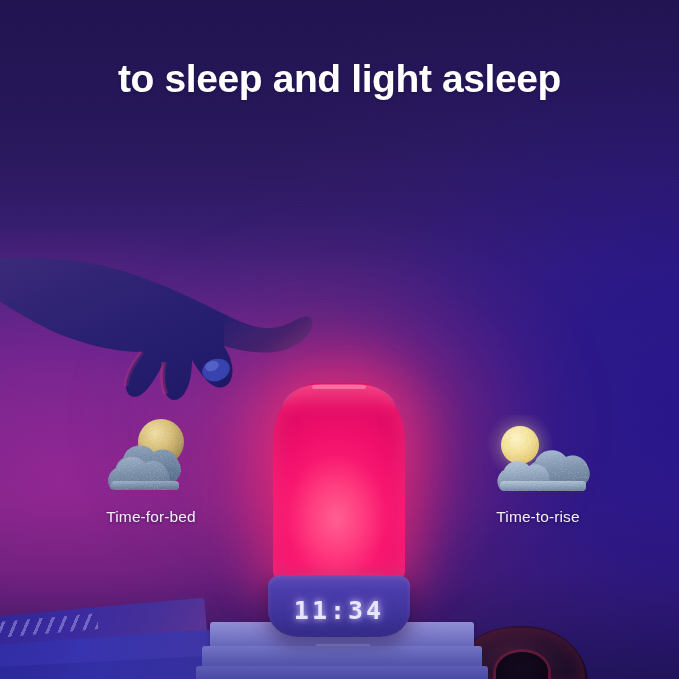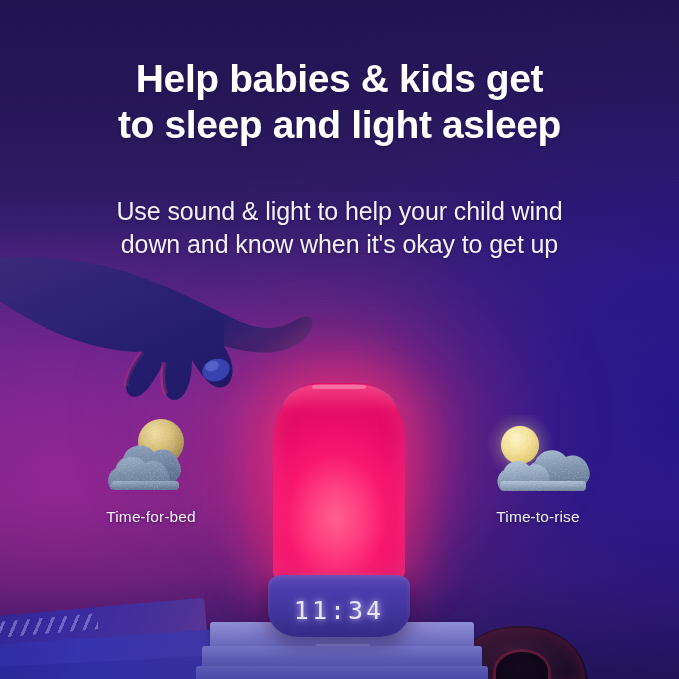--- a/index.html
+++ b/index.html
@@ -126,21 +126,21 @@
     border-radius:50%/60%;
     background:linear-gradient(180deg, rgba(255,80,140,.46), rgba(255,80,140,0));
     filter:blur(2px);
   }
   .clock {
     position:absolute; left:0; right:0; top:213px;
     display:flex; justify-content:center; align-items:center; gap:5px;
   }
   .clock-digits {
     font-family:"DejaVu Sans Mono", monospace;
-    font-size:25px; letter-spacing:3px; font-weight:400;
+    font-size:25px; letter-spacing:3px; font-weight:700;
     color:#e9e4ff;
     text-shadow:0 0 6px rgba(220,215,255,.85), 0 0 13px rgba(170,165,255,.55);
   }
 
   
   .book-stack {
     position:absolute; left:196px; top:622px; width:292px; height:62px;
   }
   .book-top {
     position:absolute; left:14px; top:0; width:264px; height:26px;
@@ -347,28 +347,23 @@
       <div class="lamp-base-glowtop"></div>
       <div class="lamp-base"></div>
       <div class="clock">
         <span class="clock-digits">11:34</span>
       </div>
     </div>
 
   </div>
 
   <h1 class="headline">
-    <span class="l1">Help babies &amp; kids get</span>
     <span class="l2">to sleep and light asleep</span>
   </h1>
 
-  <p class="subhead">
-    <span class="l1">Use sound &amp; light to help your child wind</span>
-    <span class="l2">down and know when it's okay to get up</span>
-  </p>
 
   <div class="feature right">
     <div class="feature-icon">
       <svg width="104" height="86" viewBox="0 0 104 86" xmlns="http://www.w3.org/2000/svg">
         <defs>
           <radialGradient id="sunG" cx="40%" cy="32%" r="74%">
             <stop offset="0%" stop-color="#fdf4c8"></stop>
             <stop offset="48%" stop-color="#f6e39a"></stop>
             <stop offset="84%" stop-color="#e6cd78"></stop>
             <stop offset="100%" stop-color="#d4b85f"></stop>

